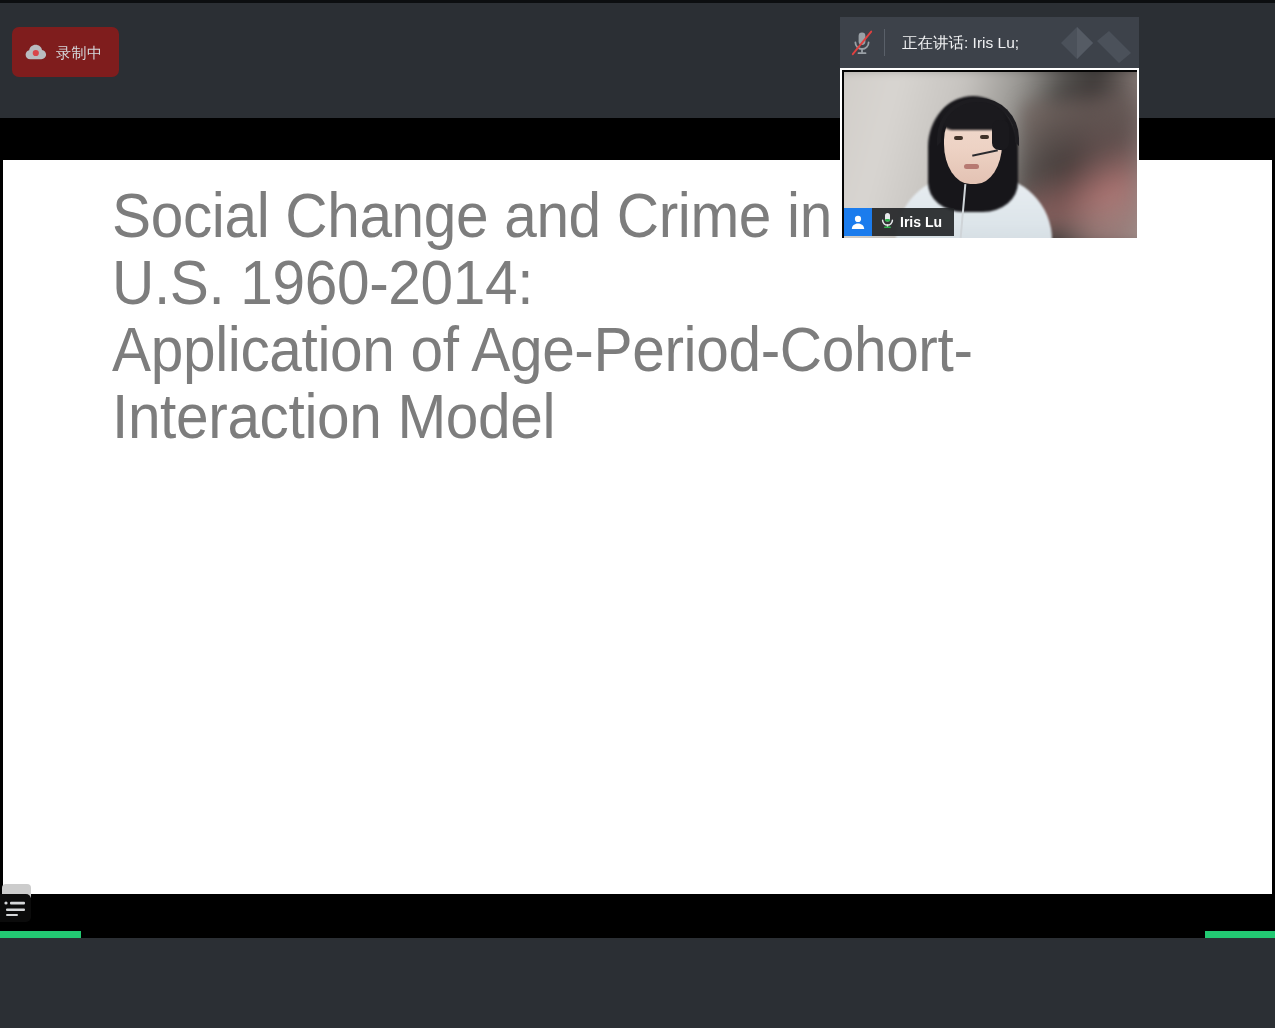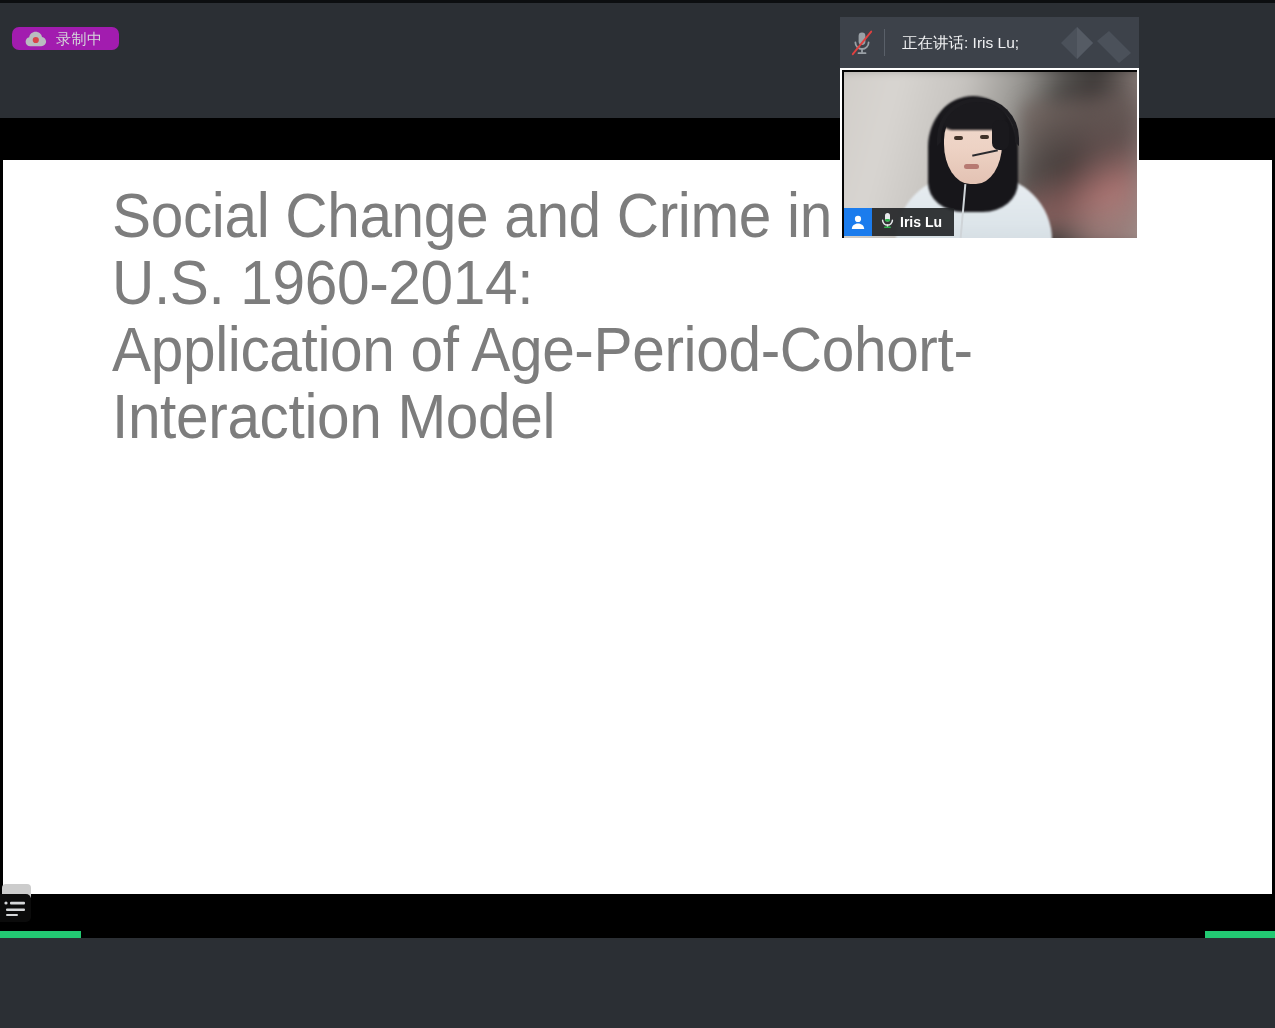--- a/index.html
+++ b/index.html
@@ -38,26 +38,26 @@
     position: absolute;
     left: 0; top: 3px;
     width: 1275px; height: 115px;
     background: #2b2f34;
   }
 
   
   .rec-pill {
     position: absolute;
     left: 12px; top: 27px;
-    height: 23px;
+    height: 50px;
     display: flex;
     align-items: center;
     gap: 9px;
     padding: 0 16px 0 13px;
-    background: #a21caf;
+    background: #7f1d1d;
     border-radius: 7px;
     box-sizing: border-box;
   }
   .rec-cloud {
     position: relative;
     width: 22px; height: 16px;
     flex: 0 0 auto;
   }
   .rec-cloud svg { display:block; }
   .rec-label {

